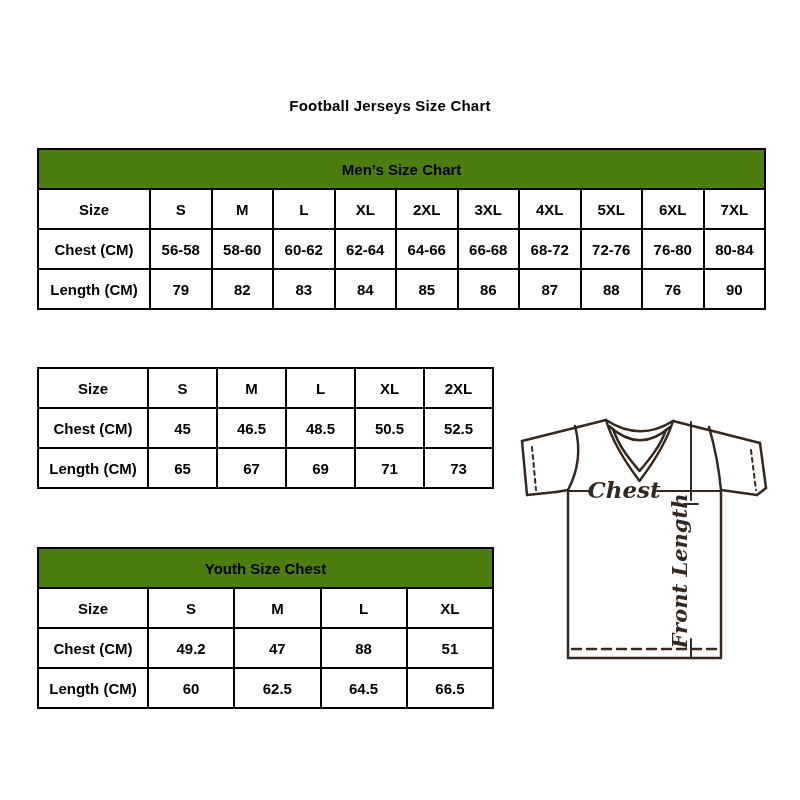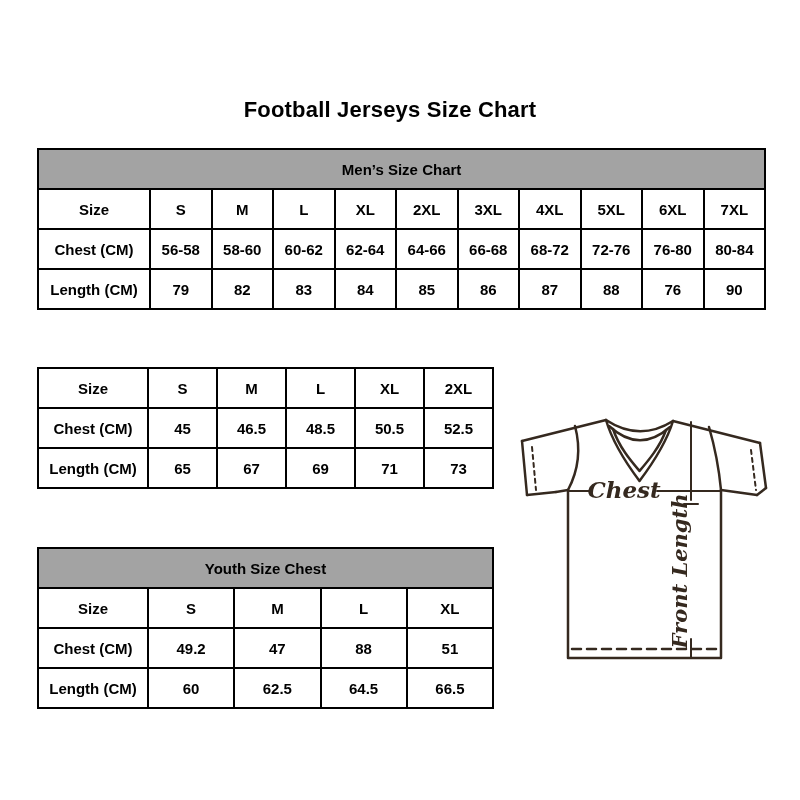--- a/index.html
+++ b/index.html
@@ -2,32 +2,32 @@
 <html><head>
 <meta charset="utf-8">
 <style>
   html,body{margin:0;padding:0;}
   body{
     width:800px;height:800px;background:#ffffff;position:relative;
     font-family:"Liberation Sans",sans-serif;color:#000;
   }
   .page-title{
     position:absolute;left:0;top:97px;width:780px;text-align:center;
-    font-size:22px;font-weight:bold;letter-spacing:0.2px;
+    font-size:15px;font-weight:bold;letter-spacing:0.2px;
   }
   table.size-table{
     position:absolute;border-collapse:collapse;table-layout:fixed;
     background:#fff;
   }
   table.size-table td{
     border:2px solid #000;text-align:center;vertical-align:middle;
     font-weight:bold;font-size:15px;padding:0;overflow:hidden;
   }
   table.size-table tr{height:40px;}
-  td.group-header{background:#a3a3a3;font-size:17px;}
+  td.group-header{background:#4d7c0f;font-size:17px;}
   #mens-table   {left:37px;top:148px;width:727px;}
   #womens-table {left:37px;top:367px;width:455px;}
   #youth-table  {left:37px;top:547px;width:455px;}
   .jersey-wrap{position:absolute;left:511px;top:396px;width:272px;height:276px;}
   .jersey-wrap svg{display:block;width:272px;height:276px;}
   .diagram-label{
     font-family:"DejaVu Serif","Liberation Serif",serif;
     font-style:italic;font-weight:bold;fill:#35291f;
   }
 </style>

